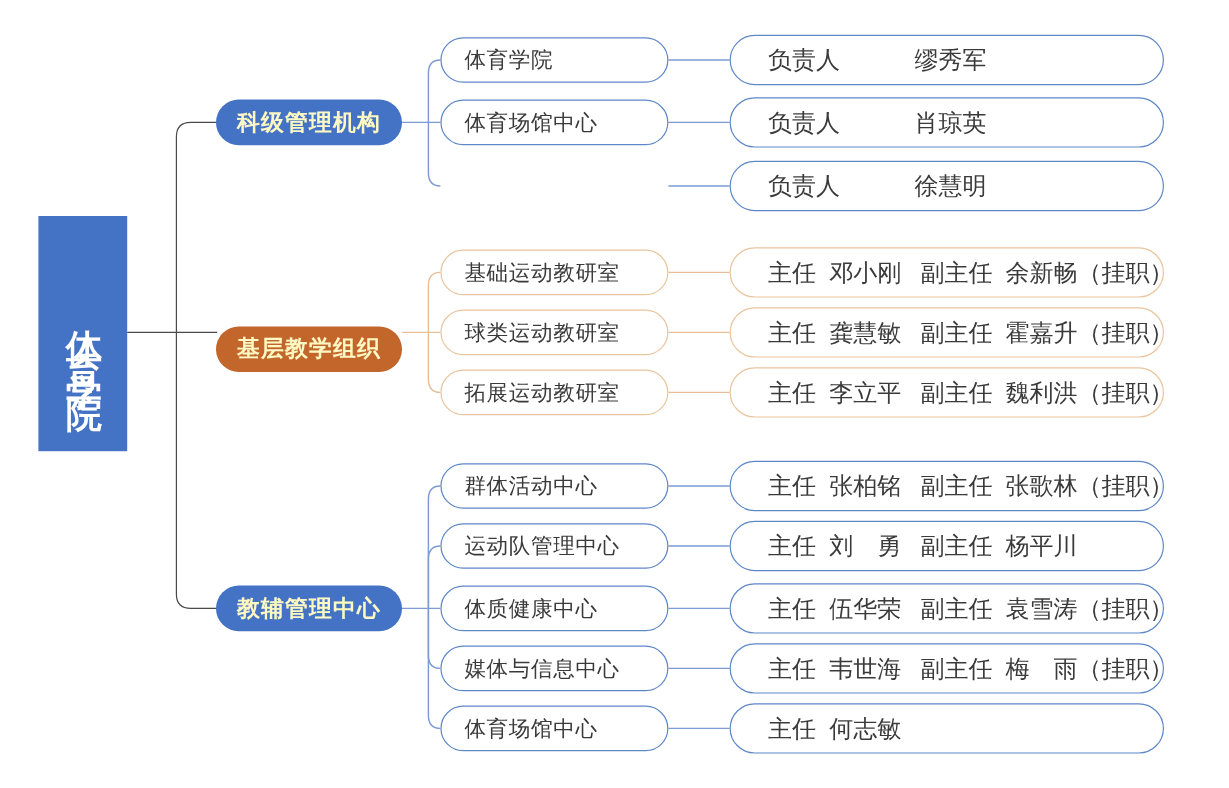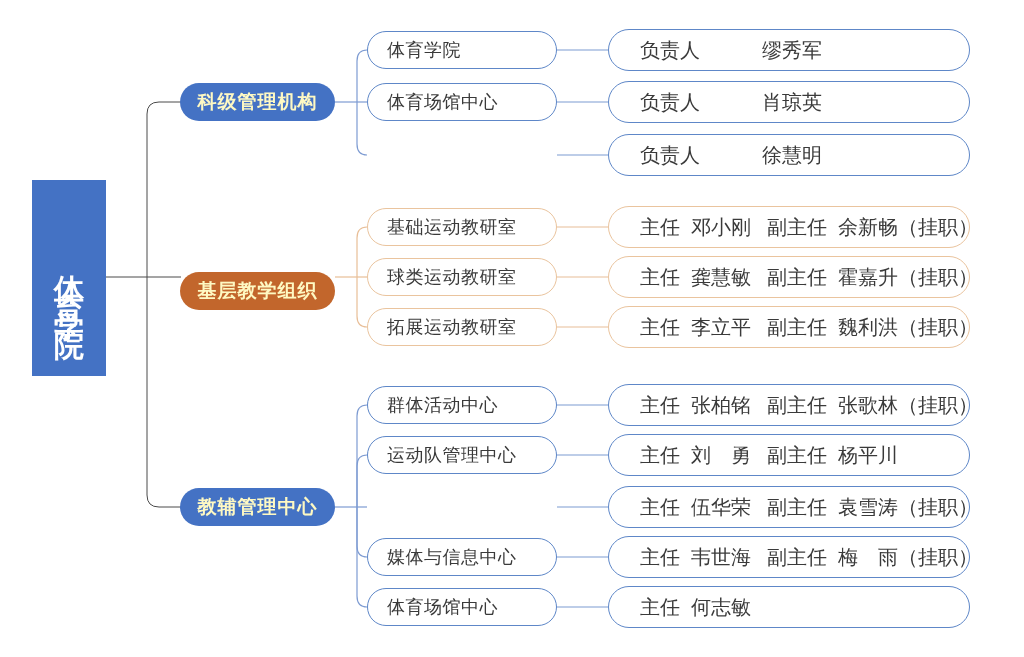--- a/index.html
+++ b/index.html
@@ -117,20 +117,23 @@
   <div class="node child b-orange" style="top:308px">
     <span>拓展运动教研室</span>
     </div>
 
   <div class="node child b-blue" style="top:386px">
     <span>群体活动中心</span>
     </div>
   <div class="node child b-blue" style="top:436px">
     <span>运动队管理中心</span>
     </div>
+  <div class="node child b-blue" style="top:488px">
+    <span>体质健康中心</span>
+    </div>
   <div class="node child b-blue" style="top:538px">
     <span>媒体与信息中心</span>
     </div>
   <div class="node child b-blue" style="top:588px">
     <span>体育场馆中心</span>
     </div>
 
   <div class="node detail b-blue" style="top:29px">
     <span class="role1">负责人</span>
     <span class="name1-wide">缪秀军</span>

